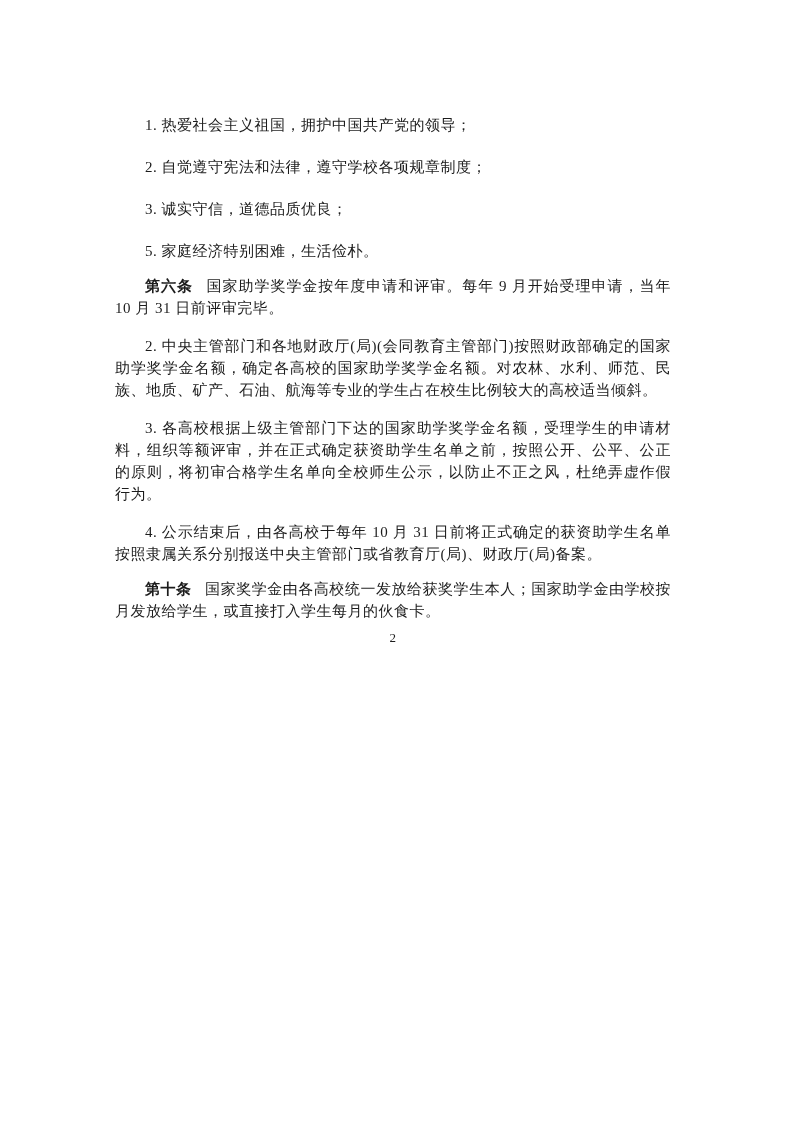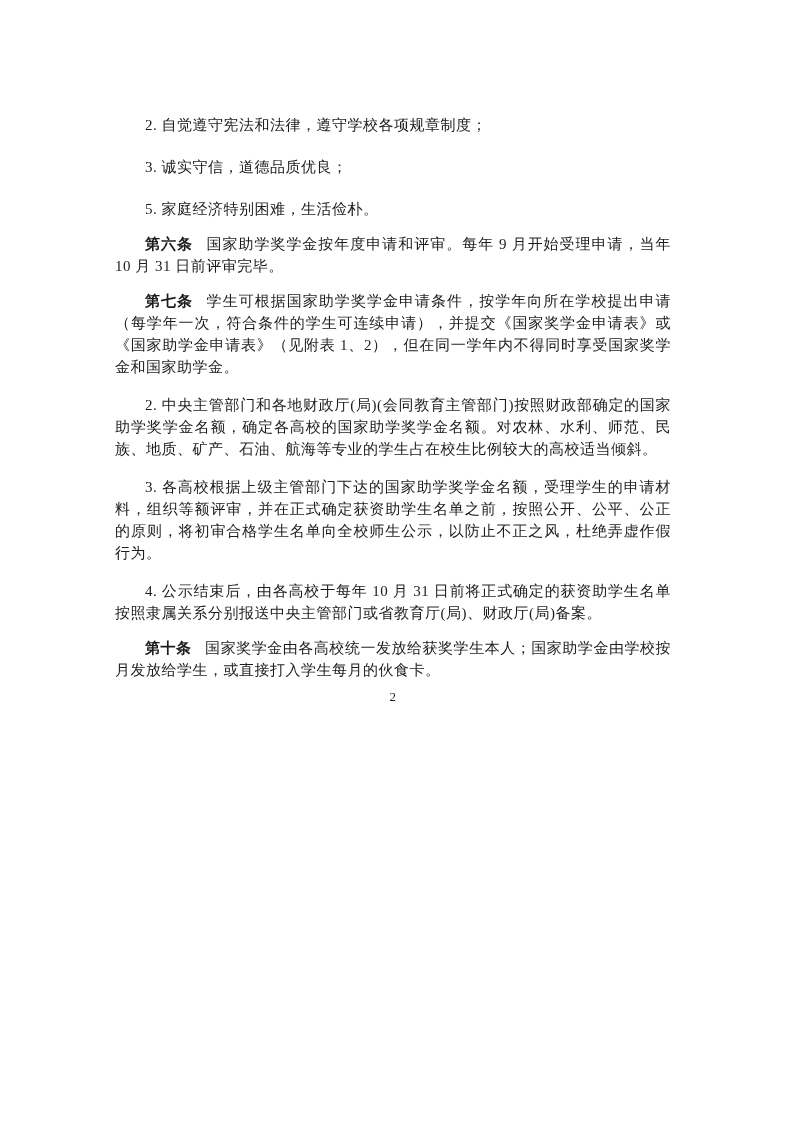--- a/index.html
+++ b/index.html
@@ -43,42 +43,42 @@
     font-size: 13px;
     line-height: 20px;
     color: #1c1c1c;
   }
 </style>
 </head>
 <body>
 
 <div class="page">
 
+  <div class="para first wide">
+    <span>1. 热爱社会主义祖国，拥护中国共产党的领导；</span>
+  </div>
 
   <div class="para wide">
     <span>2. 自觉遵守宪法和法律，遵守学校各项规章制度；</span>
   </div>
 
   <div class="para wide">
     <span>3. 诚实守信，道德品质优良；</span>
   </div>
 
 
   <div class="para wide">
     <span>5. 家庭经济特别困难，生活俭朴。</span>
   </div>
 
 
   <div class="para">
     <span class="label">第六条</span><span>国家助学奖学金按年度申请和评审。每年 9 月开始受理申请，当年 10 月 31 日前评审完毕。</span>
   </div>
 
-  <div class="para">
-    <span class="label">第七条</span><span>学生可根据国家助学奖学金申请条件，按学年向所在学校提出申请（每学年一次，符合条件的学生可连续申请），并提交《国家奖学金申请表》或《国家助学金申请表》（见附表 1、2），但在同一学年内不得同时享受国家奖学金和国家助学金。</span>
-  </div>
 
 
 
   <div class="para sub">
     <span>2. 中央主管部门和各地财政厅(局)(会同教育主管部门)按照财政部确定的国家助学奖学金名额，确定各高校的国家助学奖学金名额。对农林、水利、师范、民族、地质、矿产、石油、航海等专业的学生占在校生比例较大的高校适当倾斜。</span>
   </div>
 
   <div class="para sub">
     <span>3. 各高校根据上级主管部门下达的国家助学奖学金名额，受理学生的申请材料，组织等额评审，并在正式确定获资助学生名单之前，按照公开、公平、公正的原则，将初审合格学生名单向全校师生公示，以防止不正之风，杜绝弄虚作假行为。</span>
   </div>

